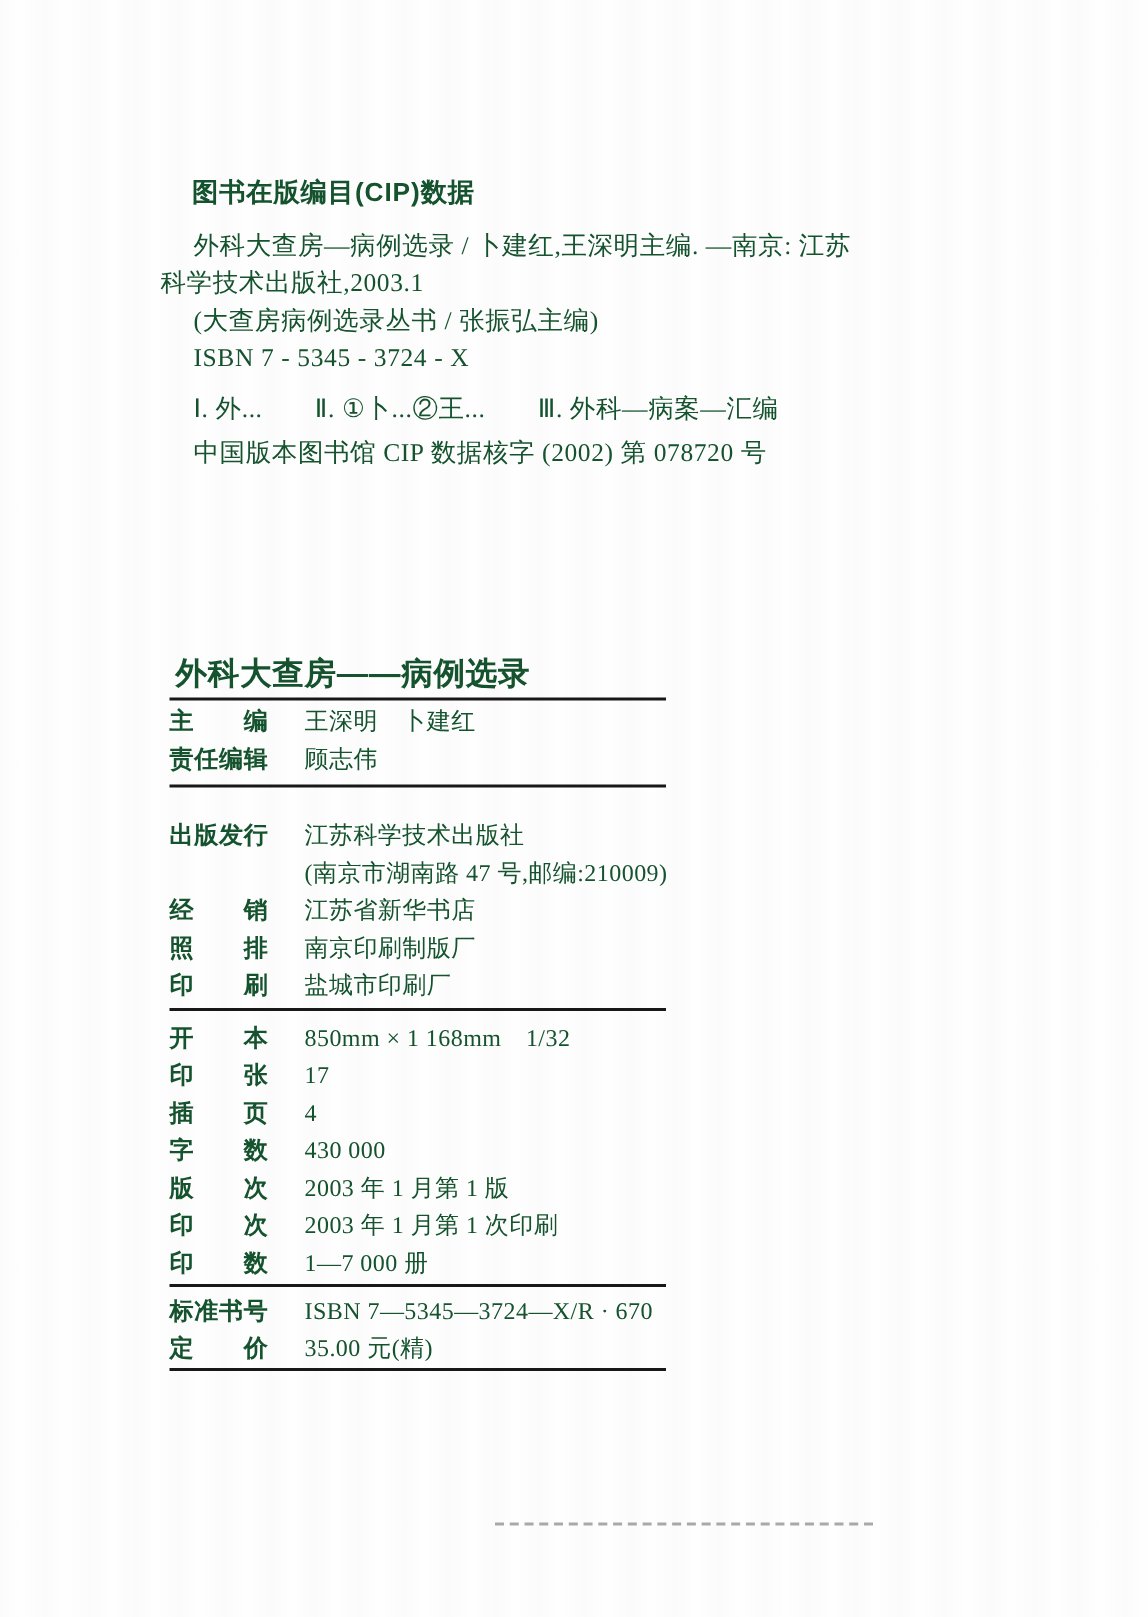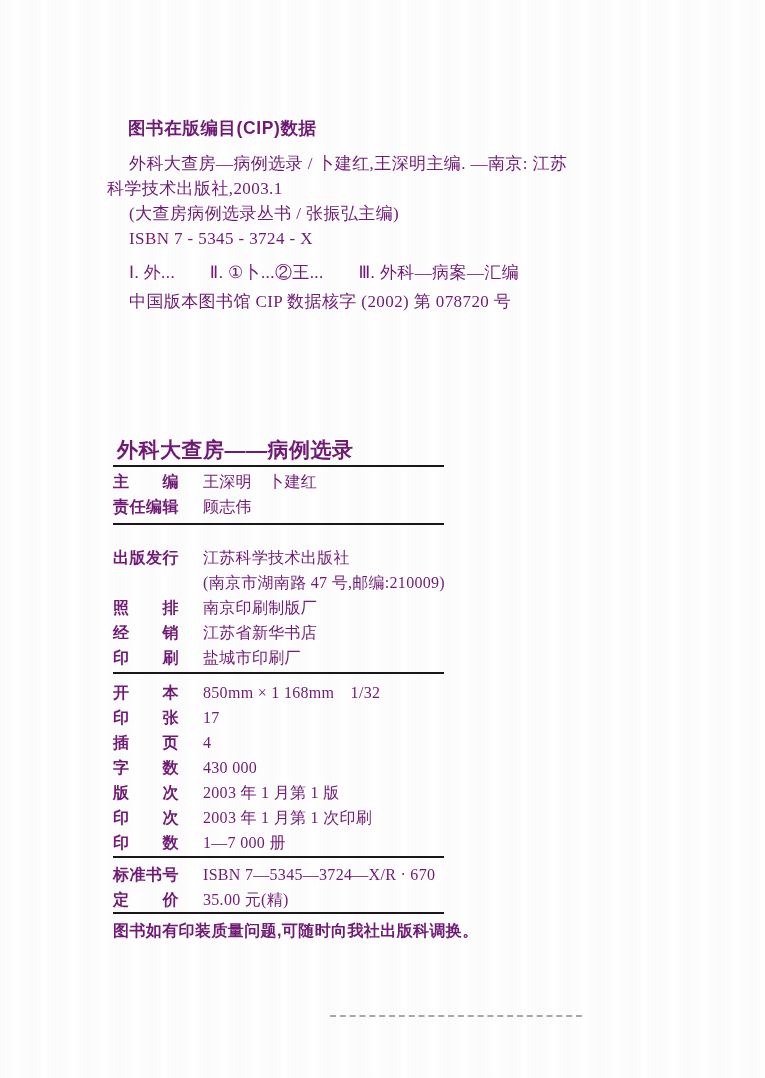--- a/index.html
+++ b/index.html
@@ -2,21 +2,21 @@
 <html><head>
 <meta charset="utf-8">
 <style>
   html, body { margin: 0; padding: 0; }
   body { background: #ffffff; }
   .page {
     position: relative;
     width: 765px;
     height: 1078px;
     background: #fefefe;
-    color: #701a75;
+    color: #14532d;
     font-family: "Liberation Serif", serif;
     overflow: hidden;
   }
   
   .page::before {
     content: "";
     position: absolute; inset: 0;
     background: repeating-linear-gradient(90deg,
       rgba(0,0,0,0.012) 0px, rgba(0,0,0,0.0) 14px, rgba(0,0,0,0.012) 30px);
     pointer-events: none;
@@ -139,28 +139,28 @@
     <div class="group g2">
       <div class="row">
         <span class="row-label">出版发行</span>
         <span class="row-value">江苏科学技术出版社</span>
       </div>
       <div class="row">
         <span class="row-label"></span>
         <span class="row-value">(南京市湖南路 47 号,邮编:210009)</span>
       </div>
       <div class="row">
+        <span class="row-label">经　　销</span>
+        <span class="row-value">江苏省新华书店</span>
+      </div>
+      <div class="row">
         <span class="row-label">照　　排</span>
         <span class="row-value">南京印刷制版厂</span>
       </div>
       <div class="row">
-        <span class="row-label">经　　销</span>
-        <span class="row-value">江苏省新华书店</span>
-      </div>
-      <div class="row">
         <span class="row-label">印　　刷</span>
         <span class="row-value">盐城市印刷厂</span>
       </div>
     </div>
     <hr class="rule">
 
     <div class="group g3">
       <div class="row">
         <span class="row-label">开　　本</span>
         <span class="row-value">850mm × 1 168mm　1/32</span>
@@ -197,18 +197,17 @@
         <span class="row-label">标准书号</span>
         <span class="row-value">ISBN 7—5345—3724—X/R · 670</span>
       </div>
       <div class="row">
         <span class="row-label">定　　价</span>
         <span class="row-value">35.00 元(精)</span>
       </div>
     </div>
     <hr class="rule">
 
-    <div class="quality-note">图书如有印装质量问题,可随时向我社出版科调换。</div>
   </div>
 
   <div class="scan-artifact"></div>
 
 </div>
 
 </body></html>

